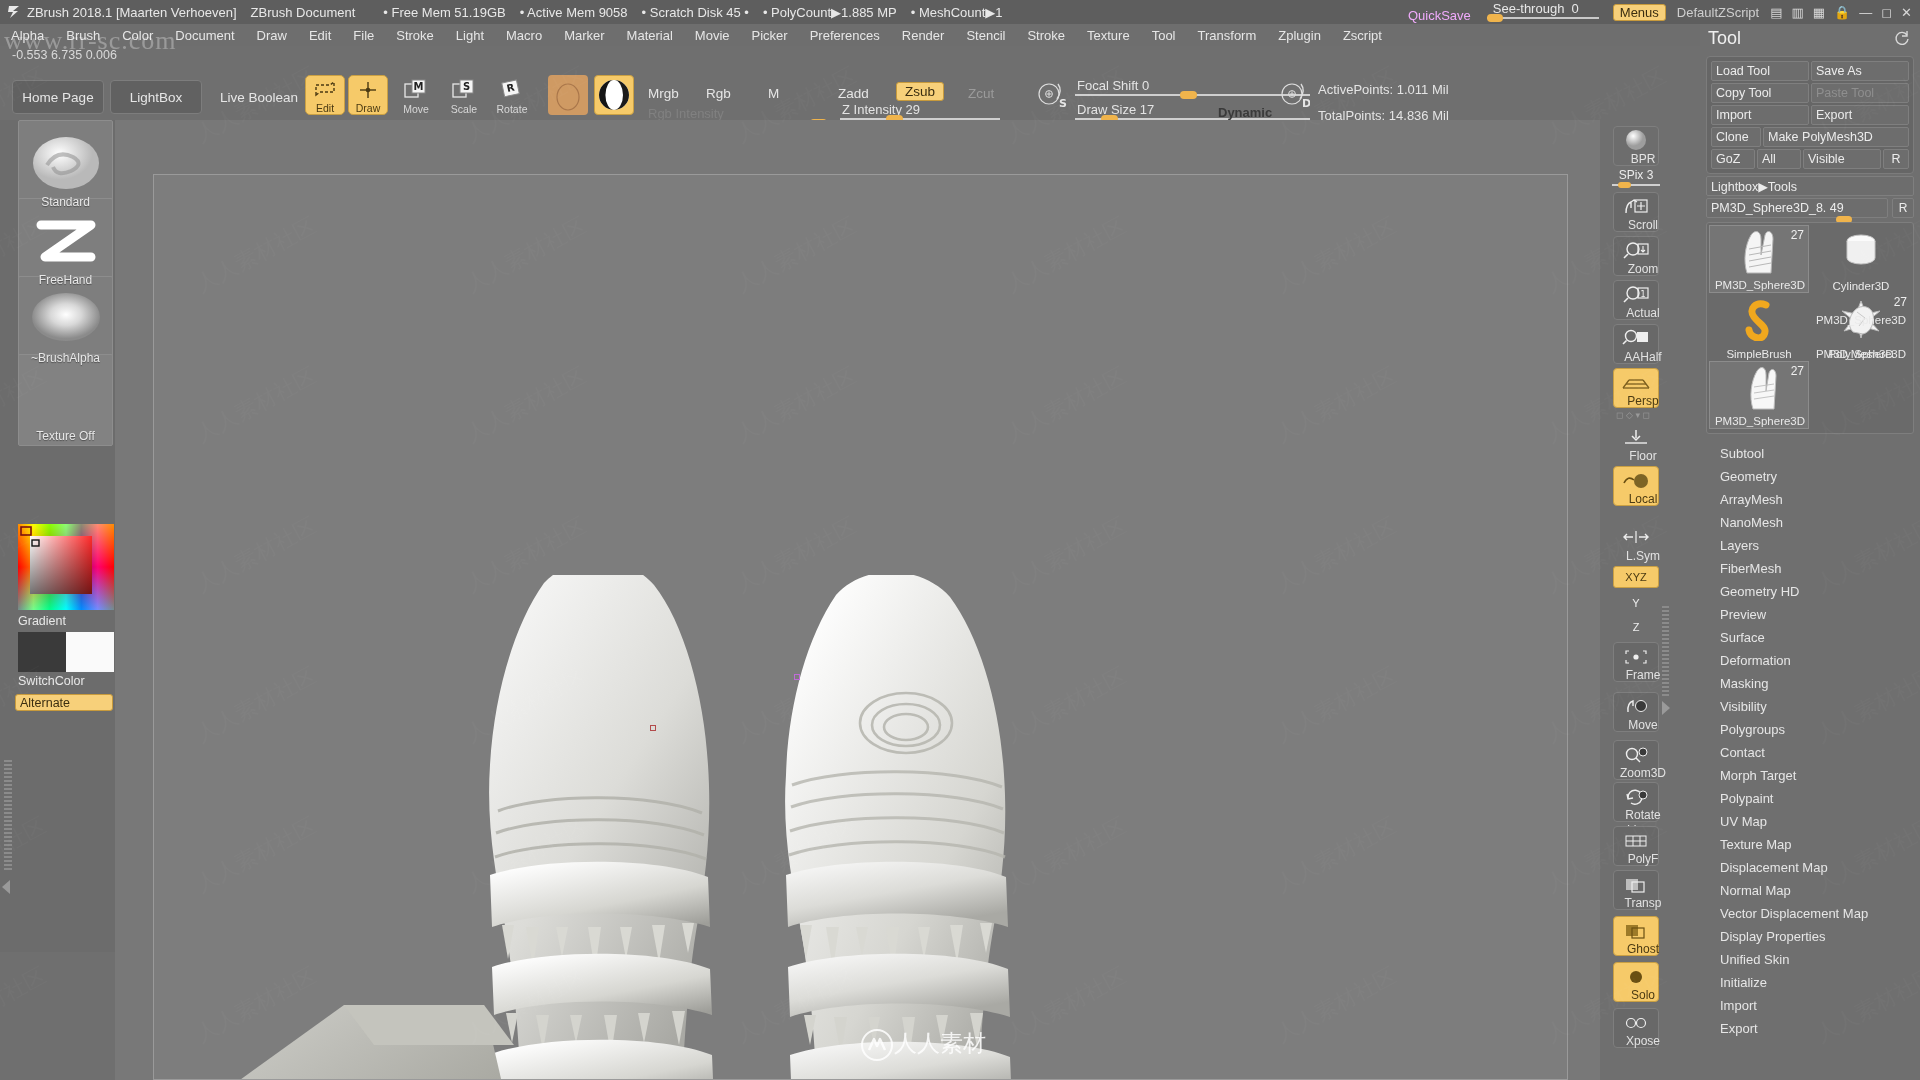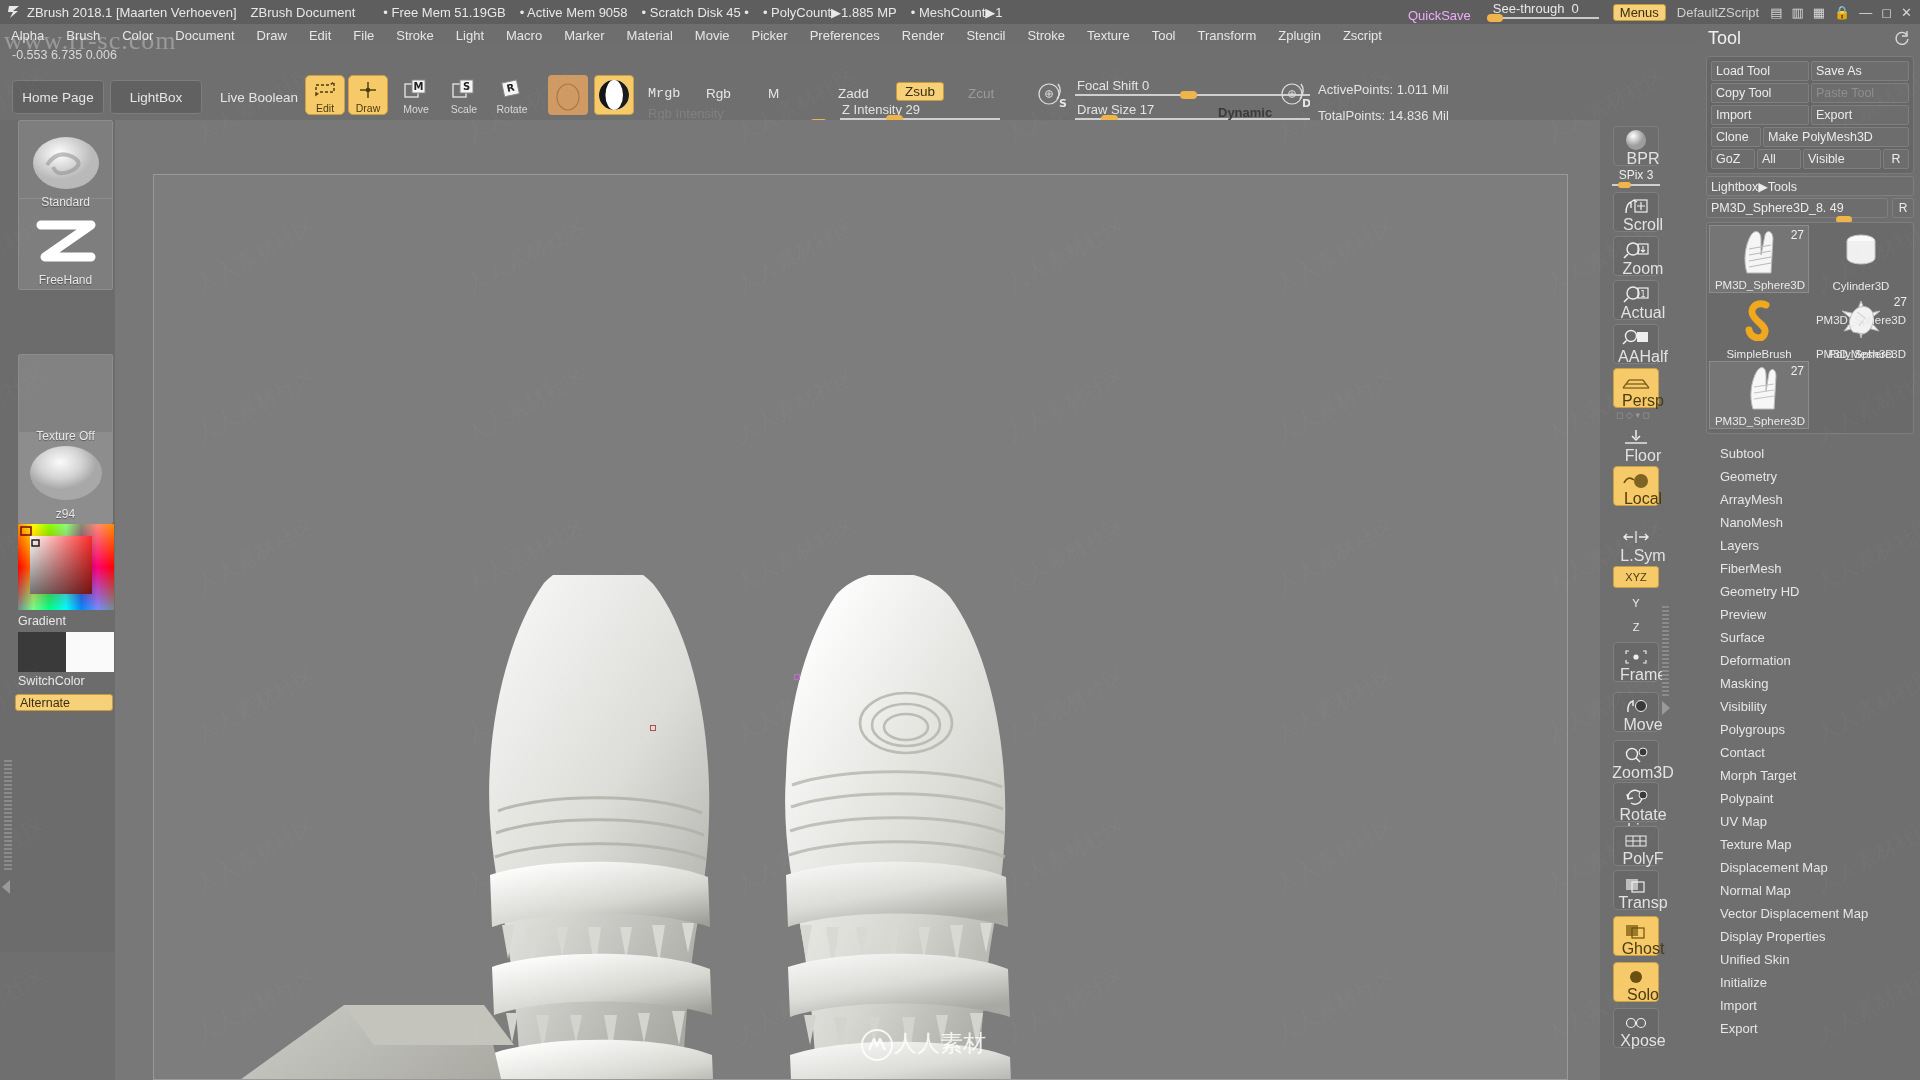--- a/index.html
+++ b/index.html
@@ -142,21 +142,21 @@
     position:absolute; top:126px; left:1602px; width:68px; height:954px;
   }
   .rbtn{
     position:absolute; left:11px; width:46px; height:40px; border-radius:4px;
     background:#686868; border:1px solid #7e7e7e;
     display:flex; flex-direction:column; align-items:center; justify-content:flex-end;
   }
   .rbtn.on{ background:#f6ca69; border-color:#c99f43; }
   .rbtn.on .rcap{ color:#4b3a12; }
   .rbtn.flat{ background:transparent; border:none; }
-  .rcap{ font-size:16px; color:#e2e2e2; line-height:10px; padding-bottom:1px;margin-left:14px;}
+  .rcap{ font-size:12px; color:#e2e2e2; line-height:10px; padding-bottom:1px;margin-left:14px;}
   .rgly{ flex:1; display:flex; align-items:center; justify-content:center;}
   .rslider{ position:absolute; left:8px; width:52px; height:20px;}
   .rslider .rl-lbl{ font-size:12px; color:#ececec; text-align:center; width:100%;}
   .rslider .rl-track{ position:absolute; left:2px; bottom:2px; width:48px; height:2px; background:#d0d0d0;}
   .rslider .rl-knob{ position:absolute; left:8px; bottom:0px; width:13px; height:6px; border-radius:3px; background:#f0b44c;}
   .rsmall{ position:absolute; left:11px; width:46px; height:22px;
     display:flex; align-items:center; justify-content:center;
     font-size:11px; color:#eee; border-radius:3px; }
   .rsmall.on{ background:#f6ca69; border:1px solid #c99f43; color:#4b3a12; }
   .rhandle{ position:absolute; left:60px; top:480px; width:7px; height:90px;
@@ -383,21 +383,21 @@
 
     <div class="matbtn sel" style="left:594px; top:3px; background:#f6ca69;">
       <svg width="38" height="38" viewBox="0 0 38 38">
         <circle cx="19" cy="19" r="15" fill="#fff"></circle>
         <path d="M19 4a15 15 0 0 0 0 30 8 14 0 0 1 0-30z" fill="#151515"></path>
         <path d="M19 4a15 15 0 0 1 0 30 8 14 0 0 0 0-30z" fill="#f6ca69" opacity="0"></path>
         <path d="M19 34a15 15 0 0 0 0-30 9 15 0 0 1 0 30z" fill="#1b1b1b"></path>
       </svg>
     </div>
 
-    <div class="txtbtn" style="left:648px; top:12px;font-family:Liberation Mono, monospace;">Mrgb</div>
+    <div class="txtbtn" style="left:648px; top:12px;">Mrgb</div>
     <div class="txtbtn" style="left:706px; top:12px;">Rgb</div>
     <div class="txtbtn" style="left:768px; top:12px;">M</div>
     <div class="ghost" style="left:648px; top:34px;">Rgb Intensity</div>
     <div class="slider" style="left:640px; top:34px; width:150px;">
       <div class="sl-track"></div>
       <div class="sl-knob" style="left:170px;"></div>
     </div>
 
     <div class="txtbtn" style="left:838px; top:12px;">Zadd</div>
     <div class="txtbtn on" style="left:896px; top:10px;">Zsub</div>
@@ -466,40 +466,40 @@
 
     <div class="swatch" style="top:78px;">
       <div class="sw-art">
         <svg width="95" height="92" viewBox="0 0 95 92">
           <path d="M22 26 L72 26 L26 58 L72 58" fill="none" stroke="#fff" stroke-width="9" stroke-linecap="round" stroke-linejoin="round"></path>
         </svg>
       </div>
       <div class="sw-cap">FreeHand</div>
     </div>
 
-
-    <div class="swatch" style="top:234px; background:#828282;">
-      <div class="sw-cap">Texture Off</div>
-    </div>
-
-    <div class="swatch" style="top:312px; background:#8d8d8d;">
+    <div class="swatch" style="top:156px;">
       <div class="sw-art">
         <svg width="95" height="92" viewBox="0 0 95 92">
           <defs>
-              <radialGradient id="gm" cx="42%" cy="30%">
-                <stop offset="0%" stop-color="#fbfbfb"></stop>
-                <stop offset="60%" stop-color="#d3d3d3"></stop>
-                <stop offset="100%" stop-color="#a8a8a8"></stop>
+              <radialGradient id="ga" cx="50%" cy="45%">
+                <stop offset="0%" stop-color="#ffffff"></stop>
+                <stop offset="45%" stop-color="#d8d8d8"></stop>
+                <stop offset="100%" stop-color="#8b8b8b"></stop>
               </radialGradient>
             </defs>
-          <ellipse cx="47" cy="40" rx="36" ry="27" fill="url(#gm)"></ellipse>
-        </svg>
-      </div>
-      <div class="sw-cap">z94</div>
-    </div>
+          <ellipse cx="47" cy="40" rx="34" ry="24" fill="url(#ga)"></ellipse>
+        </svg>
+      </div>
+      <div class="sw-cap">~BrushAlpha</div>
+    </div>
+
+    <div class="swatch" style="top:234px; background:#828282;">
+      <div class="sw-cap">Texture Off</div>
+    </div>
+
 
     <div class="colorpick" style="top:404px;">
       <svg width="96" height="86" viewBox="0 0 96 86">
         <defs>
           <linearGradient id="hue" x1="0" y1="0" x2="1" y2="0">
             <stop offset="0%" stop-color="#ff0000"></stop>
               <stop offset="16%" stop-color="#ffff00"></stop>
             <stop offset="33%" stop-color="#00ff00"></stop>
               <stop offset="50%" stop-color="#00ffff"></stop>
             <stop offset="66%" stop-color="#0000ff"></stop>

